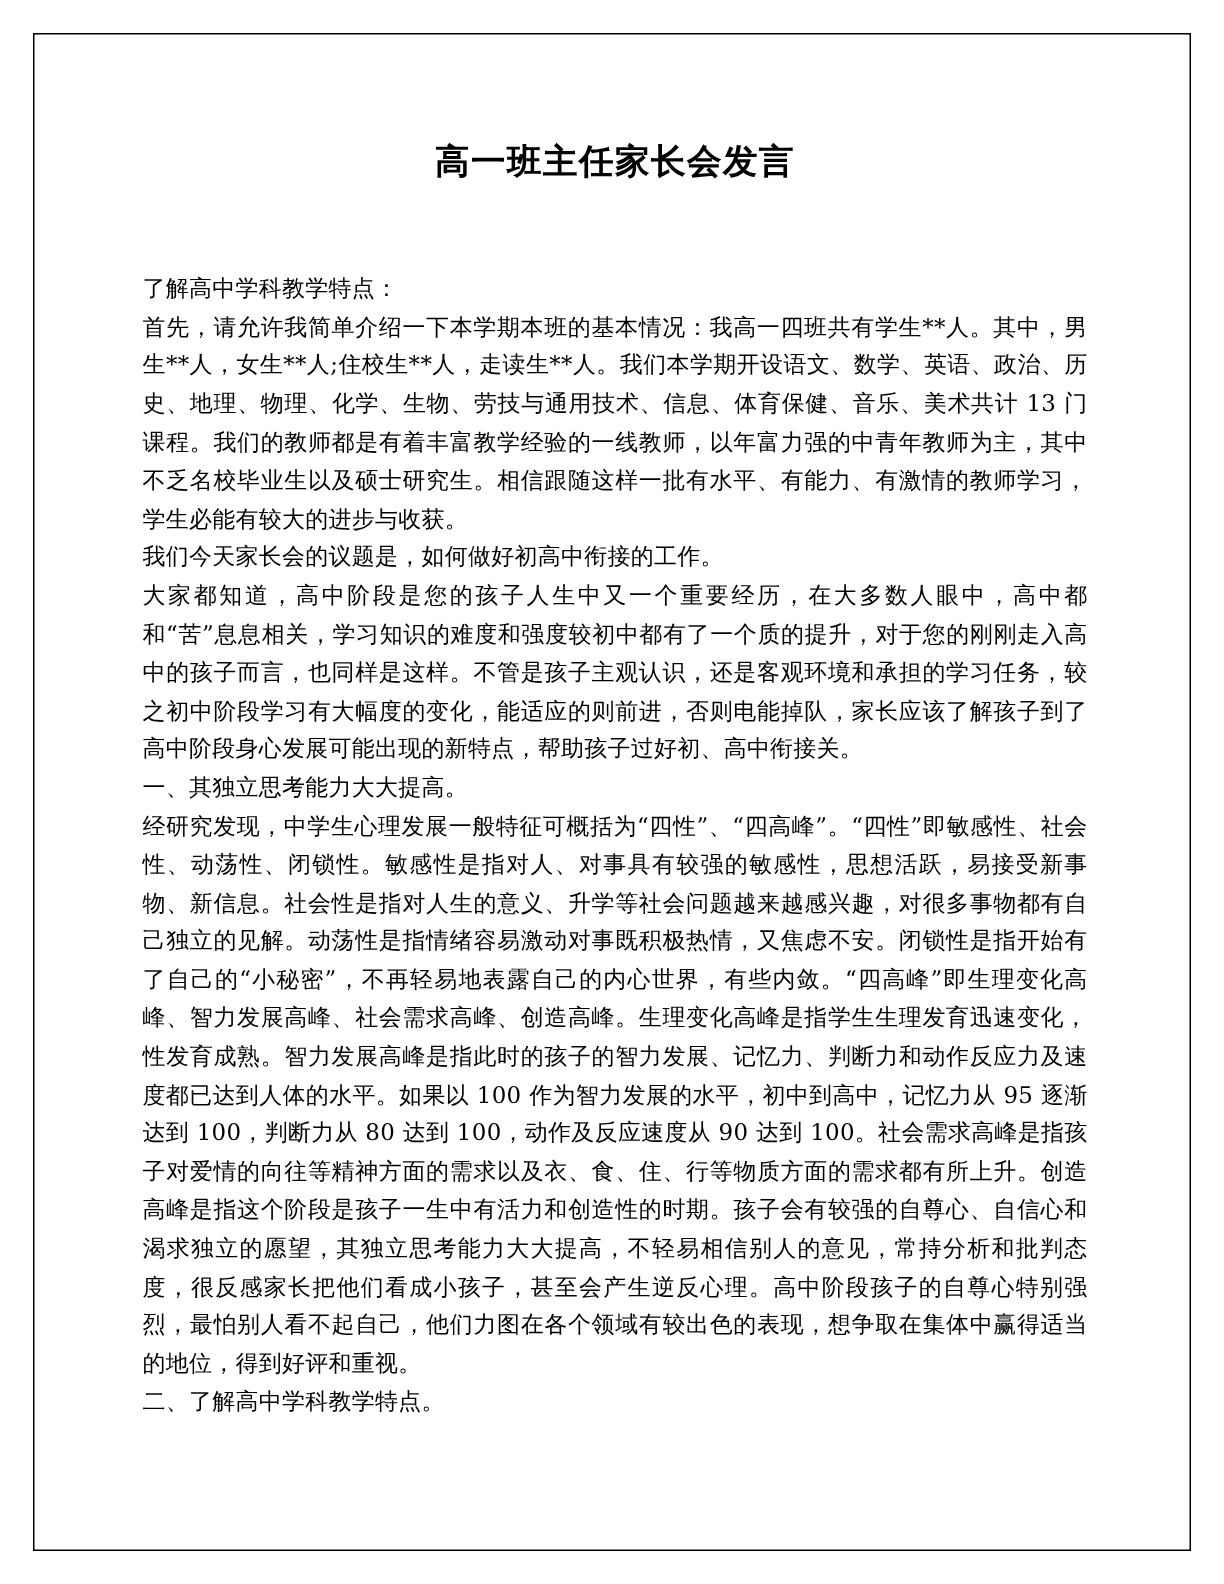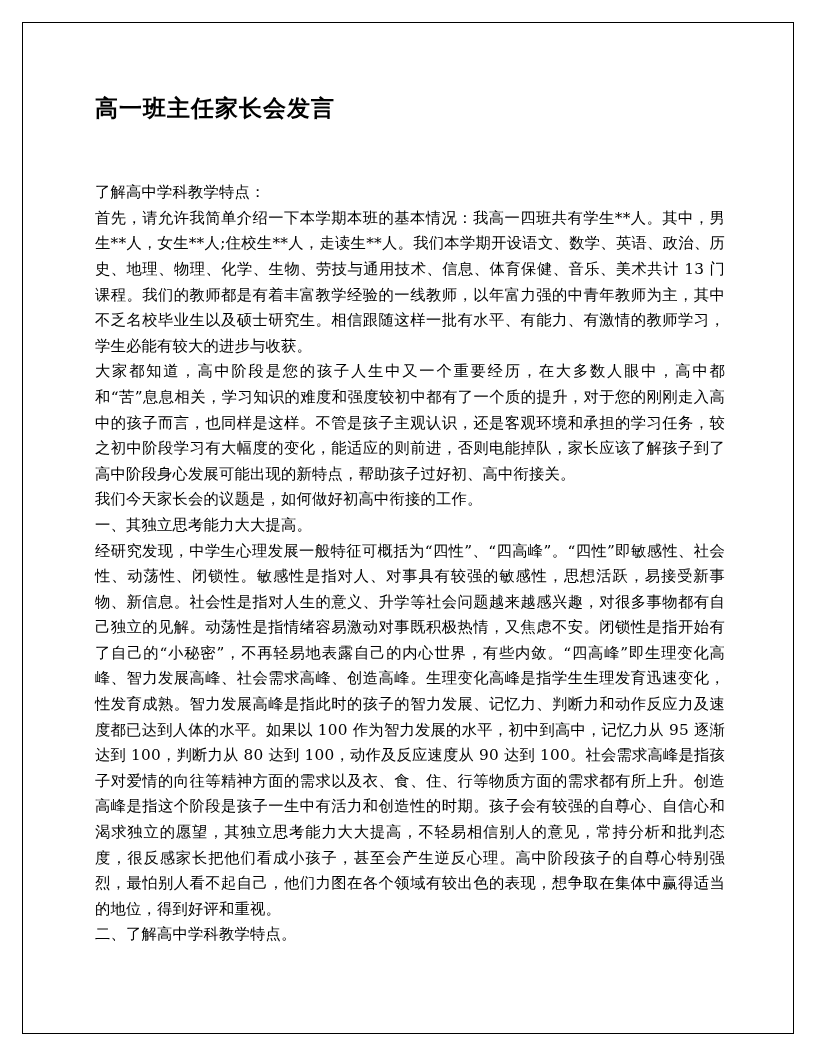--- a/index.html
+++ b/index.html
@@ -26,20 +26,21 @@
     border: 1px solid #000000;
     pointer-events: none;
   }
   .content {
     position: absolute;
     left: 95px;
     top: 62px;
     width: 630px;
   }
   .doc-title {
+    text-align: center;
     font-size: 23px;
     font-weight: bold;
     letter-spacing: 1px;
     margin: 30px 0 0 0;
     line-height: 1.4;
     font-family: "DejaVu Serif", "Liberation Serif", serif;
   }
   .body-text {
     margin-top: 56px;
     font-size: 15.3px;
@@ -58,21 +59,21 @@
 </head>
 <body>
 
 <div class="page">
   <div class="page-border"></div>
   <div class="content">
     <h1 class="doc-title">高一班主任家长会发言</h1>
     <div class="body-text">
       <p>了解高中学科教学特点：</p>
       <p>首先，请允许我简单介绍一下本学期本班的基本情况：我高一四班共有学生**人。其中，男生**人，女生**人;住校生**人，走读生**人。我们本学期开设语文、数学、英语、政治、历史、地理、物理、化学、生物、劳技与通用技术、信息、体育保健、音乐、美术共计 13 门课程。我们的教师都是有着丰富教学经验的一线教师，以年富力强的中青年教师为主，其中不乏名校毕业生以及硕士研究生。相信跟随这样一批有水平、有能力、有激情的教师学习，学生必能有较大的进步与收获。</p>
+      <p>我们今天家长会的议题是，如何做好初高中衔接的工作。</p>
       <p>大家都知道，高中阶段是您的孩子人生中又一个重要经历，在大多数人眼中，高中都和“苦”息息相关，学习知识的难度和强度较初中都有了一个质的提升，对于您的刚刚走入高中的孩子而言，也同样是这样。不管是孩子主观认识，还是客观环境和承担的学习任务，较之初中阶段学习有大幅度的变化，能适应的则前进，否则电能掉队，家长应该了解孩子到了高中阶段身心发展可能出现的新特点，帮助孩子过好初、高中衔接关。</p>
-      <p>我们今天家长会的议题是，如何做好初高中衔接的工作。</p>
       <p>一、其独立思考能力大大提高。</p>
       <p>经研究发现，中学生心理发展一般特征可概括为“四性”、“四高峰”。“四性”即敏感性、社会性、动荡性、闭锁性。敏感性是指对人、对事具有较强的敏感性，思想活跃，易接受新事物、新信息。社会性是指对人生的意义、升学等社会问题越来越感兴趣，对很多事物都有自己独立的见解。动荡性是指情绪容易激动对事既积极热情，又焦虑不安。闭锁性是指开始有了自己的“小秘密”，不再轻易地表露自己的内心世界，有些内敛。“四高峰”即生理变化高峰、智力发展高峰、社会需求高峰、创造高峰。生理变化高峰是指学生生理发育迅速变化，性发育成熟。智力发展高峰是指此时的孩子的智力发展、记忆力、判断力和动作反应力及速度都已达到人体的水平。如果以 100 作为智力发展的水平，初中到高中，记忆力从 95 逐渐达到 100，判断力从 80 达到 100，动作及反应速度从 90 达到 100。社会需求高峰是指孩子对爱情的向往等精神方面的需求以及衣、食、住、行等物质方面的需求都有所上升。创造高峰是指这个阶段是孩子一生中有活力和创造性的时期。孩子会有较强的自尊心、自信心和渴求独立的愿望，其独立思考能力大大提高，不轻易相信别人的意见，常持分析和批判态度，很反感家长把他们看成小孩子，甚至会产生逆反心理。高中阶段孩子的自尊心特别强烈，最怕别人看不起自己，他们力图在各个领域有较出色的表现，想争取在集体中赢得适当的地位，得到好评和重视。</p>
       <p>二、了解高中学科教学特点。</p>
 
     </div>
   </div>
 </div>
 
 </body></html>

